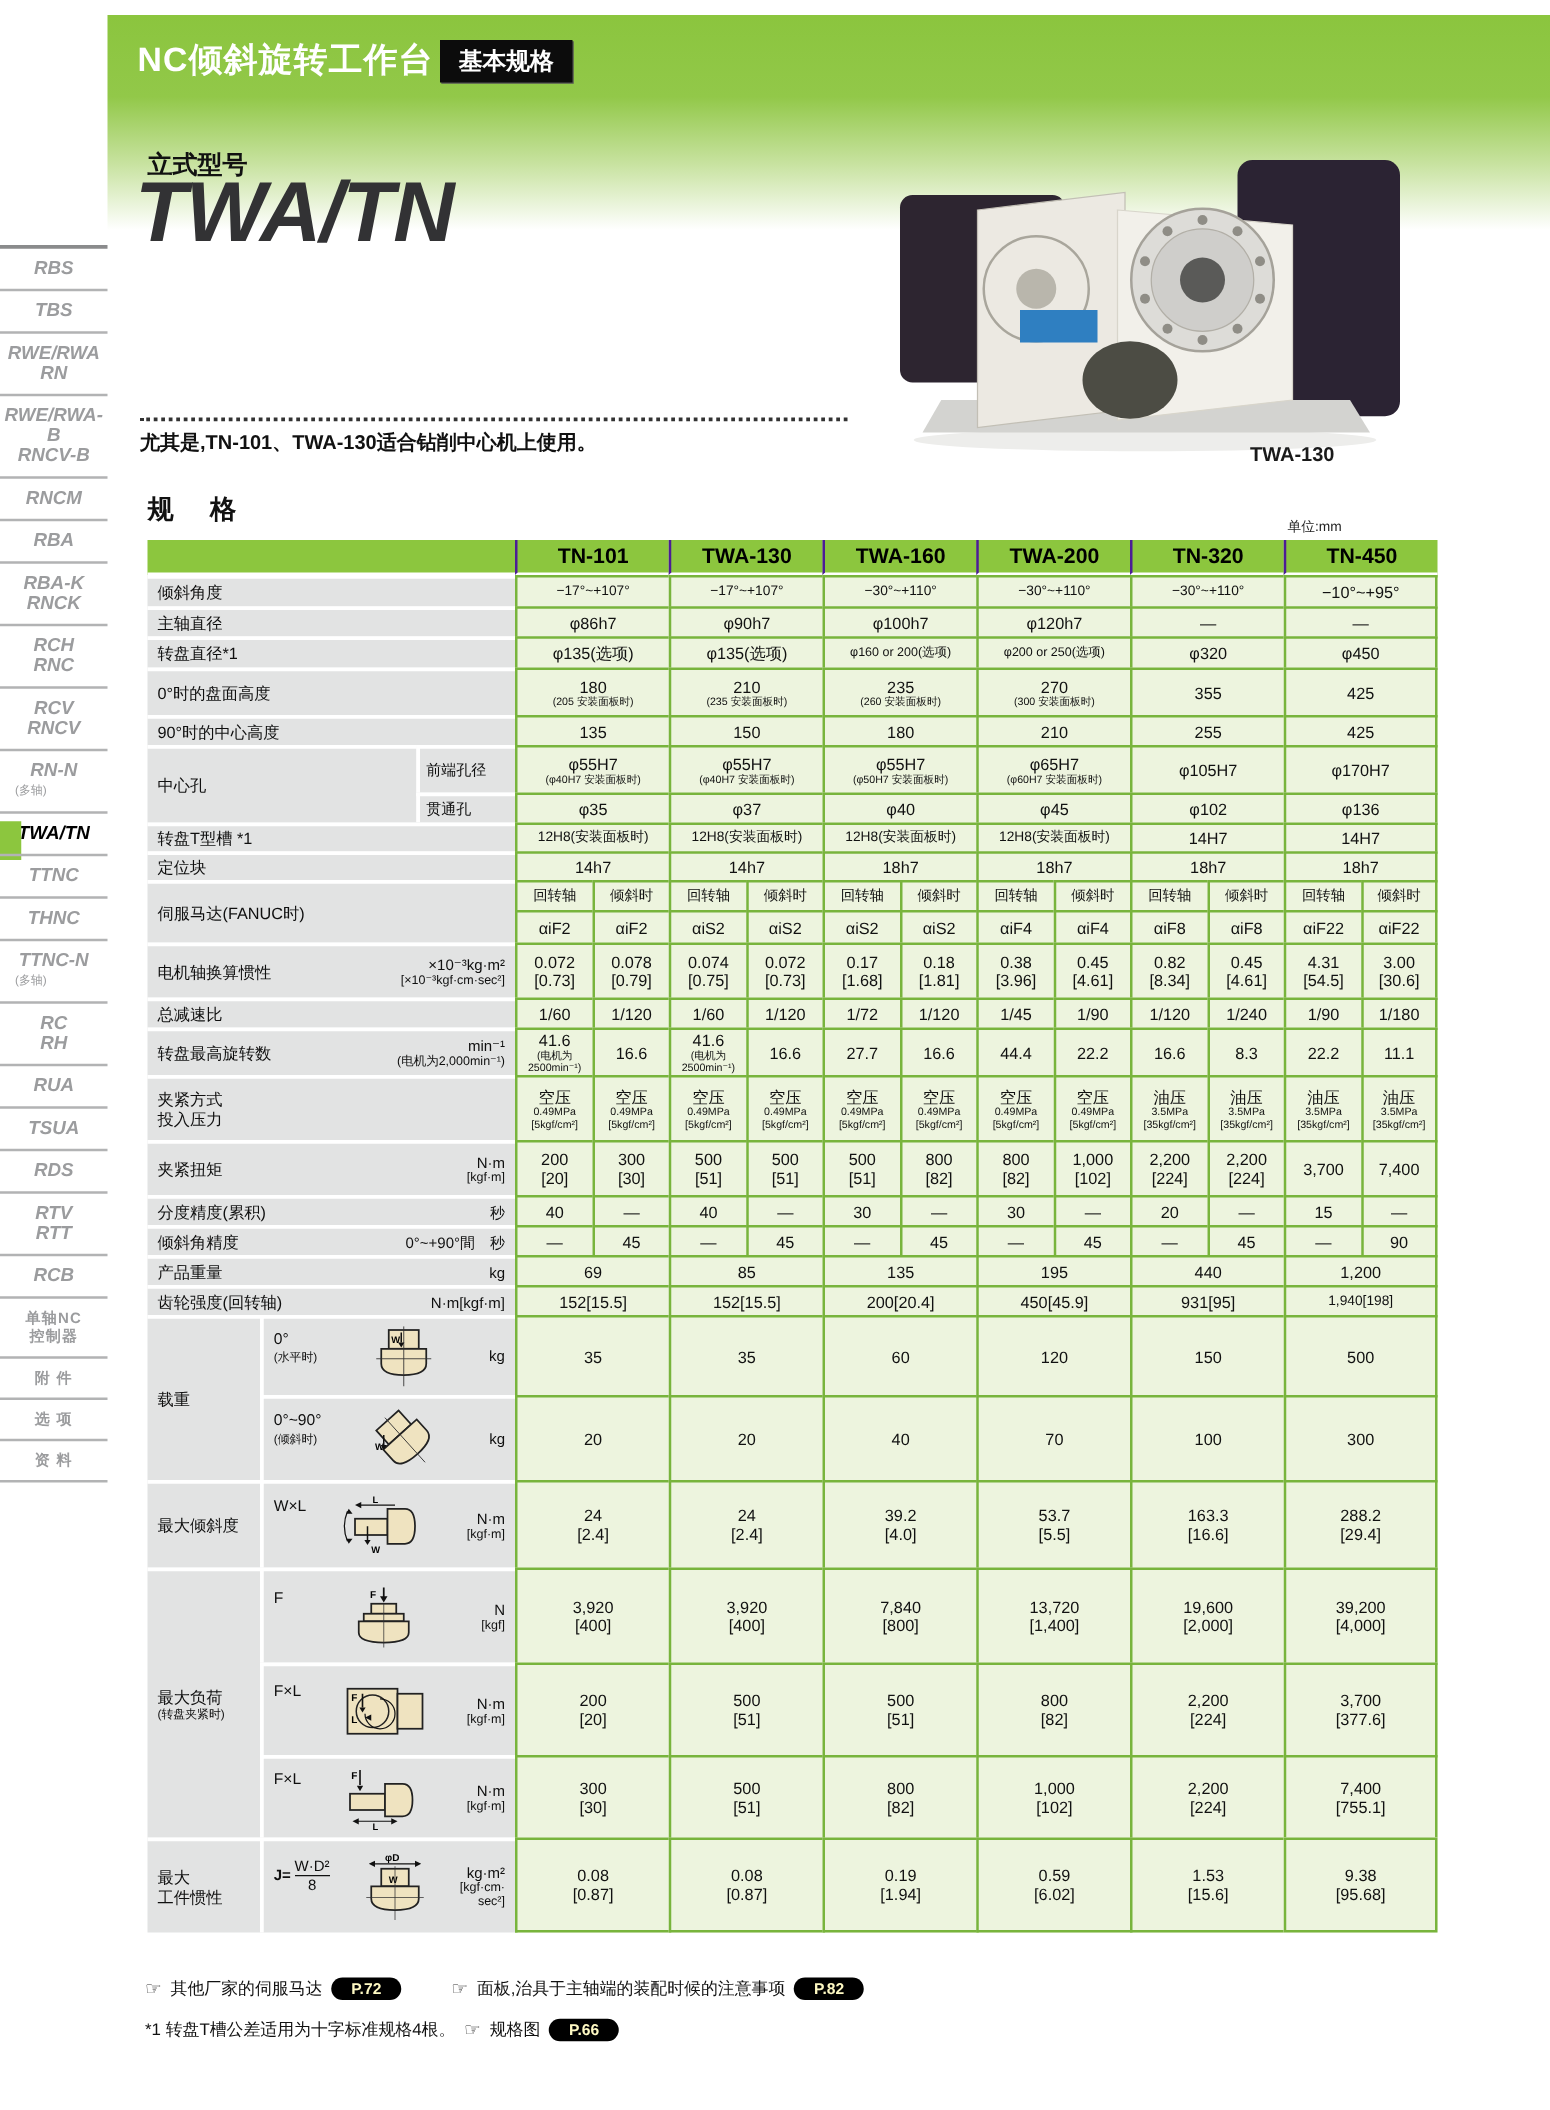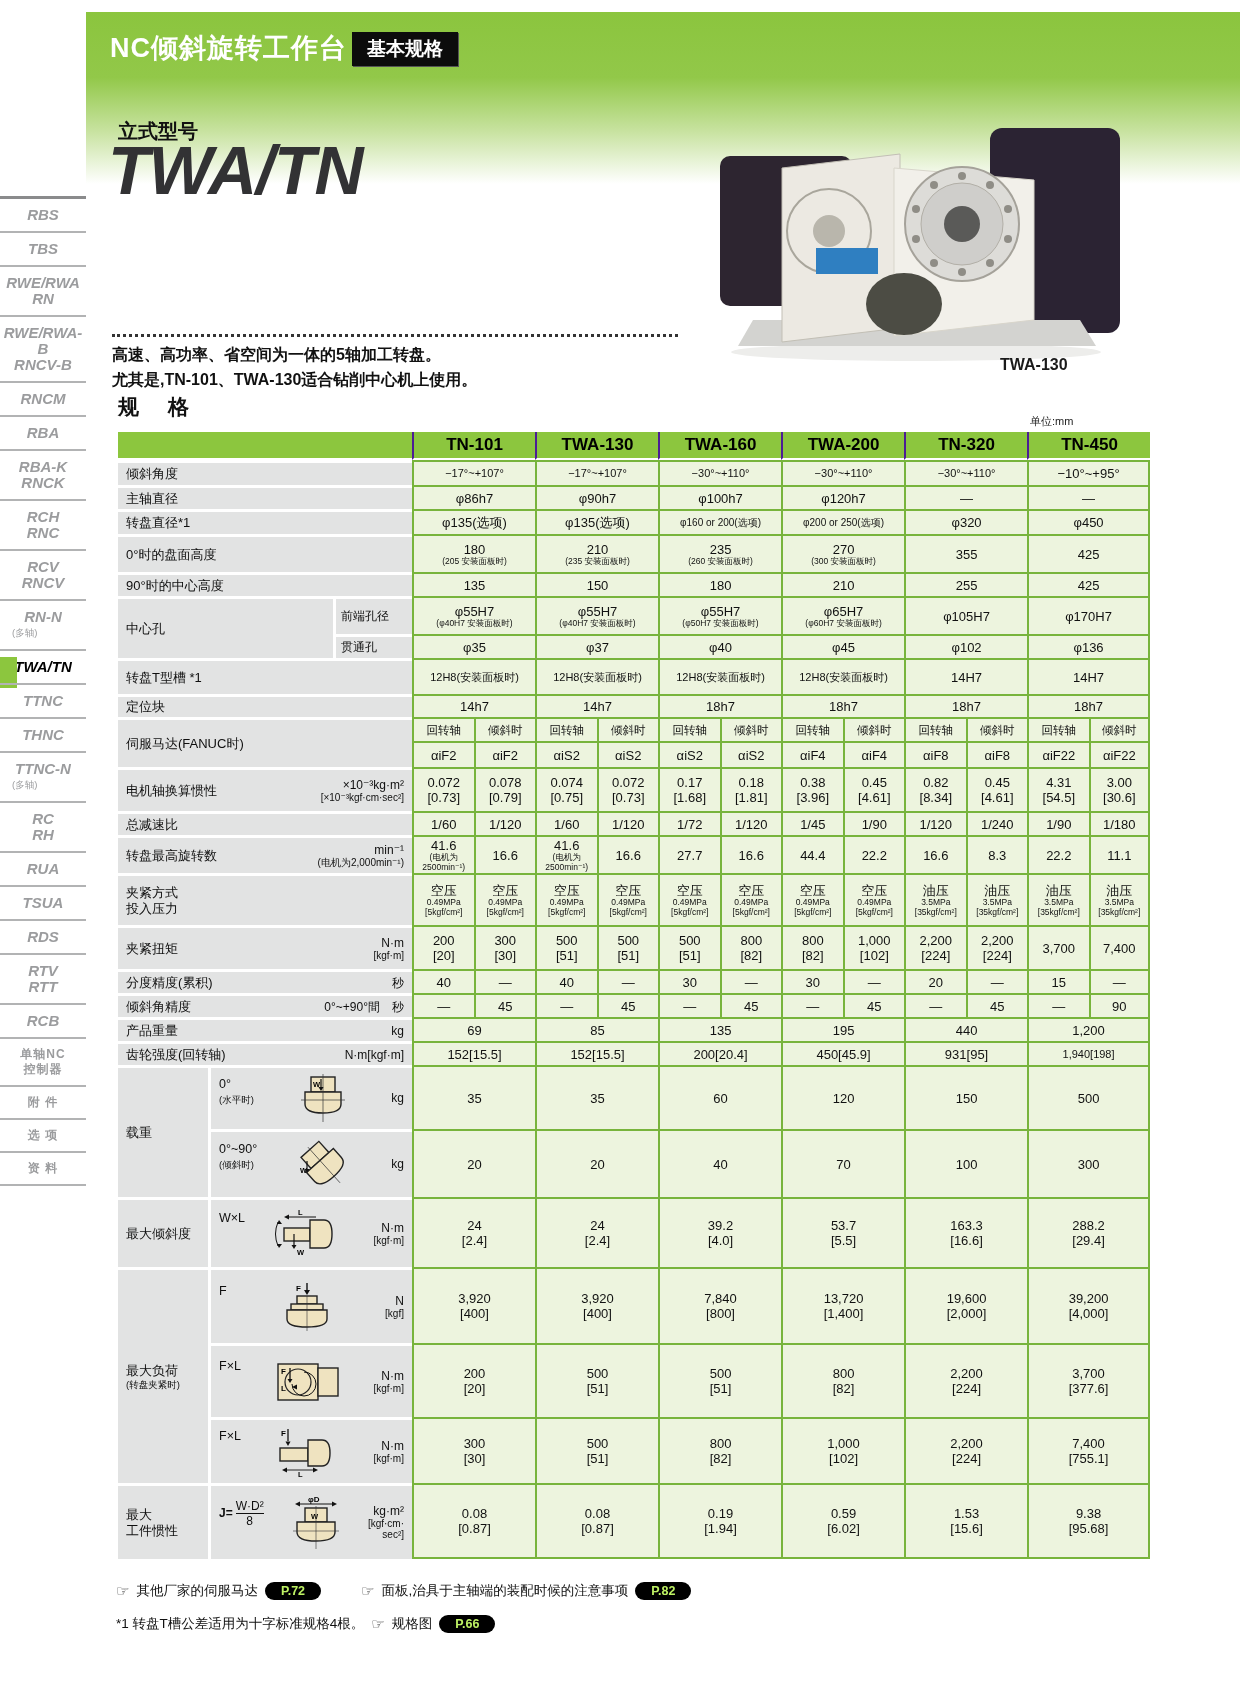--- a/index.html
+++ b/index.html
@@ -71,21 +71,21 @@
   .sbunit .u2{display:block;font-size:10px;line-height:11px}
   .frac{display:flex;align-items:center;font-size:12px;font-weight:bold;align-self:flex-start;padding-top:4px}
   .frac .fr{display:inline-block;text-align:center;margin-left:3px;font-weight:normal}
   .fr .den{border-top:1.5px solid #111}
   .icon-box{flex:0 0 auto;display:flex;align-items:center;justify-content:center}
 
   
   .footer{position:absolute;left:116px;top:1582px;width:1040px;font-size:13.5px}
   .fline{display:flex;align-items:center;gap:7px;margin-bottom:15px;flex-wrap:nowrap}
   .fgap{width:26px}
-  .pill{background:#000;color:#bef264;font-weight:bold;font-size:12.5px;padding:2px 16px;border-radius:12px}
+  .pill{background:#000;color:#fef9c3;font-weight:bold;font-size:12.5px;padding:2px 16px;border-radius:12px}
   .hand{font-size:15px;color:#333}
 </style>
 </head>
 <body>
 
 <div class="band"></div>
 <div class="header-title">NC倾斜旋转工作台</div>
 <div class="header-badge">基本规格</div>
 
 <div class="sidebar">
@@ -122,21 +122,20 @@
     <div class="sb-item cn"><span>选 项</span></div>
     <div class="sb-item cn"><span>资 料</span></div>
   </div>
 
 <div class="category">立式型号</div>
 <div class="series">TWA/TN</div>
 <div class="models">
 </div>
 <div class="rule"></div>
 <div class="desc">
-  <div>高速、高功率、省空间为一体的5轴加工转盘。</div>
   <div>尤其是,TN-101、TWA-130适合钻削中心机上使用。</div>
 </div>
 
 <div class="photo">
   <svg width="437" height="268" viewBox="0 0 437 268">
     <ellipse cx="218" cy="256" rx="185" ry="9" fill="#ededeb"></ellipse>
     <rect x="22" y="60" width="132" height="150" rx="10" fill="#2d2530"></rect>
     <rect x="292" y="32" width="130" height="205" rx="12" fill="#2b2333"></rect>
     <path d="M55 224 L382 224 L398 250 L40 250 Z" fill="#d3d3d0"></path>
     <path d="M84 72 L202 58 L202 232 L84 246 Z" fill="#ece9e2" stroke="#c2bfb5" stroke-width="1"></path>
@@ -381,21 +380,21 @@
           <td class="val" colspan="2">
             <div>φ45</div>
           </td>
           <td class="val" colspan="2">
             <div>φ102</div>
           </td>
           <td class="val lastcol" colspan="2">
             <div>φ136</div>
           </td>
         </tr>
-        <tr style="height: 36px; padding-left: 16px;">
+        <tr style="height: 23px; padding-left: 16px;">
           <td class="labc" colspan="3">
             <div class="labflex">
               <span class="lab">
                 <div>转盘T型槽 *1</div>
               </span>
             </div>
           </td>
           <td class="val" colspan="2">
             <div class="f11">12H8(安装面板时)</div>
           </td>

